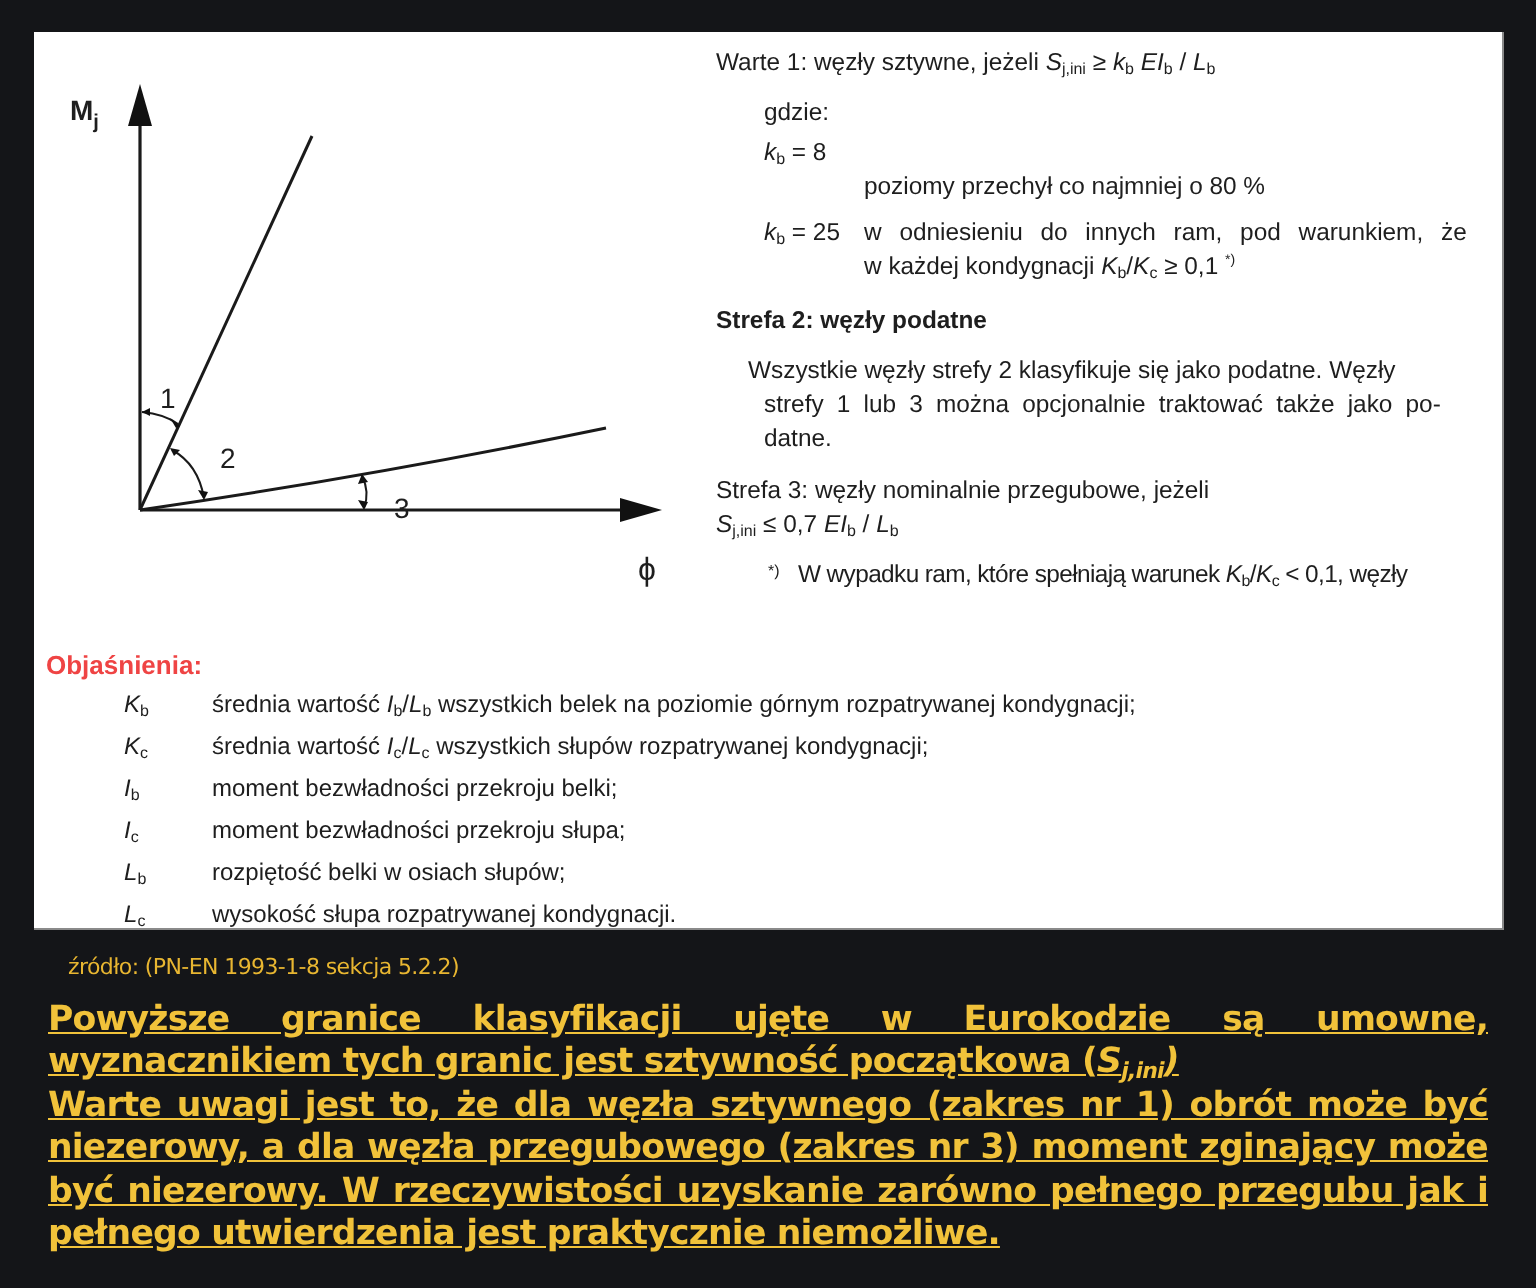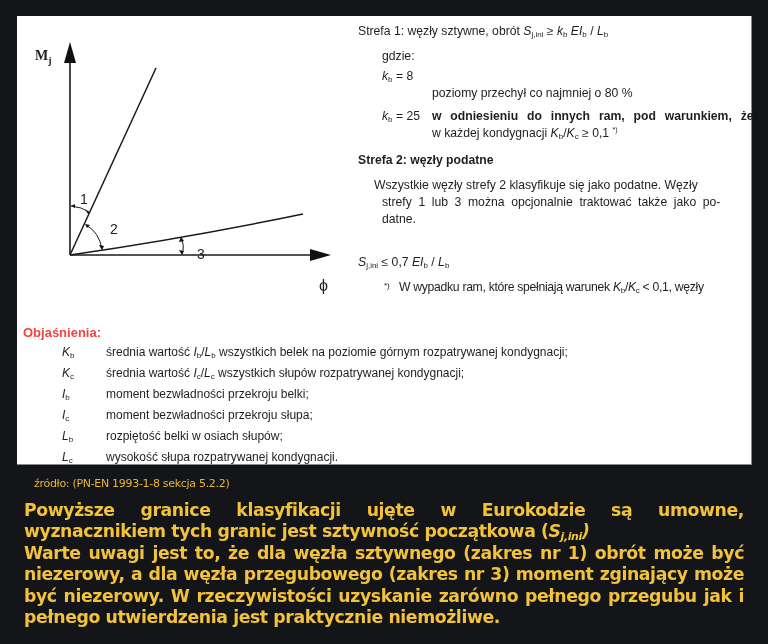--- a/index.html
+++ b/index.html
@@ -33,21 +33,21 @@
       position: absolute; left: 34px; top: 477px;
       color: #e8b631; font-weight: normal; font-size: 11px;
       font-family: "DejaVu Sans", sans-serif; letter-spacing: -0.3px;
     }
     .summary {
       position: absolute; left: 24px; top: 500px; width: 720px;
       color: #f1c23a; font-weight: bold; font-size: 17.3px; line-height: 21.4px;
       font-family: "DejaVu Sans", sans-serif; letter-spacing: -0.4px;
       text-align: justify;
     }
-    .summary p { margin: 0; }
+    .summary p { margin: 0; text-decoration: underline; }
     .summary sub { font-size: 11px; font-style: italic; vertical-align: -3px; line-height: 0; }
     .summary .s-ital { font-style: italic; }
   </style>
 </head>
 <body>
 
 <div class="panel">
 
   <svg class="diagram" width="340" height="300" viewBox="0 0 340 300">
 
@@ -67,39 +67,40 @@
 
     <path d="M69,209 Q82,216 85,233" stroke="#1a1a1a" stroke-width="1" fill="none"></path>
     <polygon points="68,208 73,209 70,212" fill="#111"></polygon>
     <polygon points="85,234 82,229 87,230" fill="#111"></polygon>
 
     <path d="M164,222 Q168,230 165,238" stroke="#1a1a1a" stroke-width="1" fill="none"></path>
     <polygon points="164,221 162,226 167,225" fill="#111"></polygon>
     <polygon points="165,239 162,234 167,235" fill="#111"></polygon>
   </svg>
 
-  <div class="rt" style="left:18px;top:32px;font-size:14px;font-weight:bold;font-family:Liberation Serif, serif;"><span>M</span><sub style="font-size:10px;vertical-align:-4px;">j</sub></div>
+  <div class="rt" style="left:18px;top:32px;font-size:14px;font-weight:bold;"><span>M</span><sub style="font-size:10px;vertical-align:-4px;">j</sub></div>
   <div class="rt" style="left:302px;top:262px;font-size:16px;">ϕ</div>
   <div class="rt" style="left:63px;top:176px;font-size:14px;">1</div>
   <div class="rt" style="left:93px;top:206px;font-size:14px;">2</div>
   <div class="rt" style="left:180px;top:231px;font-size:14px;">3</div>
 
-  <div class="rt" style="left:341px;top:8px;"><span>Strefa 1:  węzły sztywne, obrót </span><i>S</i><sub>j,ini</sub><span> ≥ </span><i>k</i><sub>b</sub><i> EI</i><sub>b</sub><span> / </span><i>L</i><sub>b</sub></div>
+  <div class="rt" style="left:341px;top:8px;"><span>Warte 1:  węzły sztywne, jeżeli </span><i>S</i><sub>j,ini</sub><span> ≥ </span><i>k</i><sub>b</sub><i> EI</i><sub>b</sub><span> / </span><i>L</i><sub>b</sub></div>
   <div class="rt" style="left:365px;top:33px;">gdzie:</div>
   <div class="rt" style="left:365px;top:53px;"><i>k</i><sub>b</sub><span> = 8</span></div>
   <div class="rt" style="left:415px;top:70px;">poziomy przechył co najmniej o 80 %</div>
   <div class="rt" style="left:365px;top:93px;"><i>k</i><sub>b</sub><span> = 25</span></div>
-  <div class="rt" style="left:415px;top:93px;word-spacing:5.5px;font-weight:bold;">w odniesieniu do innych ram, pod warunkiem, że</div>
+  <div class="rt" style="left:415px;top:93px;word-spacing:5.5px;">w odniesieniu do innych ram, pod warunkiem, że</div>
   <div class="rt" style="left:415px;top:110px;"><span>w każdej kondygnacji </span><i>K</i><sub>b</sub><span>/</span><i>K</i><sub>c</sub><span> ≥ 0,1 </span><sup>*)</sup></div>
 
   <div class="rt" style="left:341px;top:137px;font-weight:bold;">Strefa 2:  węzły podatne</div>
   <div class="rt" style="left:357px;top:162px;">Wszystkie węzły strefy 2 klasyfikuje się jako podatne. Węzły</div>
   <div class="rt" style="left:365px;top:179px;word-spacing:3.2px;">strefy 1 lub 3 można opcjonalnie traktować także jako po-</div>
   <div class="rt" style="left:365px;top:196px;">datne.</div>
 
+  <div class="rt" style="left:341px;top:222px;">Strefa 3:   węzły nominalnie przegubowe, jeżeli</div>
   <div class="rt" style="left:341px;top:239px;"><i>S</i><sub>j,ini</sub><span> ≤ 0,7 </span><i>EI</i><sub>b</sub><span> / </span><i>L</i><sub>b</sub></div>
 
   <div class="rt" style="left:367px;top:262px;font-size:8px;">*)</div>
   <div class="rt" style="left:382px;top:264px;letter-spacing:-0.3px;"><span>W wypadku ram, które spełniają warunek </span><i>K</i><sub>b</sub><span>/</span><i>K</i><sub>c</sub><span> &lt; 0,1, węzły</span></div>
 
   <div class="legend-title">Objaśnienia:</div>
 
   <div class="leg-row" style="top:329px;">
     <span class="leg-sym"><span>K</span><sub>b</sub></span>
     <span class="leg-desc"><span>średnia wartość </span><i>I</i><sub>b</sub><span>/</span><i>L</i><sub>b</sub><span> wszystkich belek na poziomie górnym rozpatrywanej kondygnacji;</span></span>

